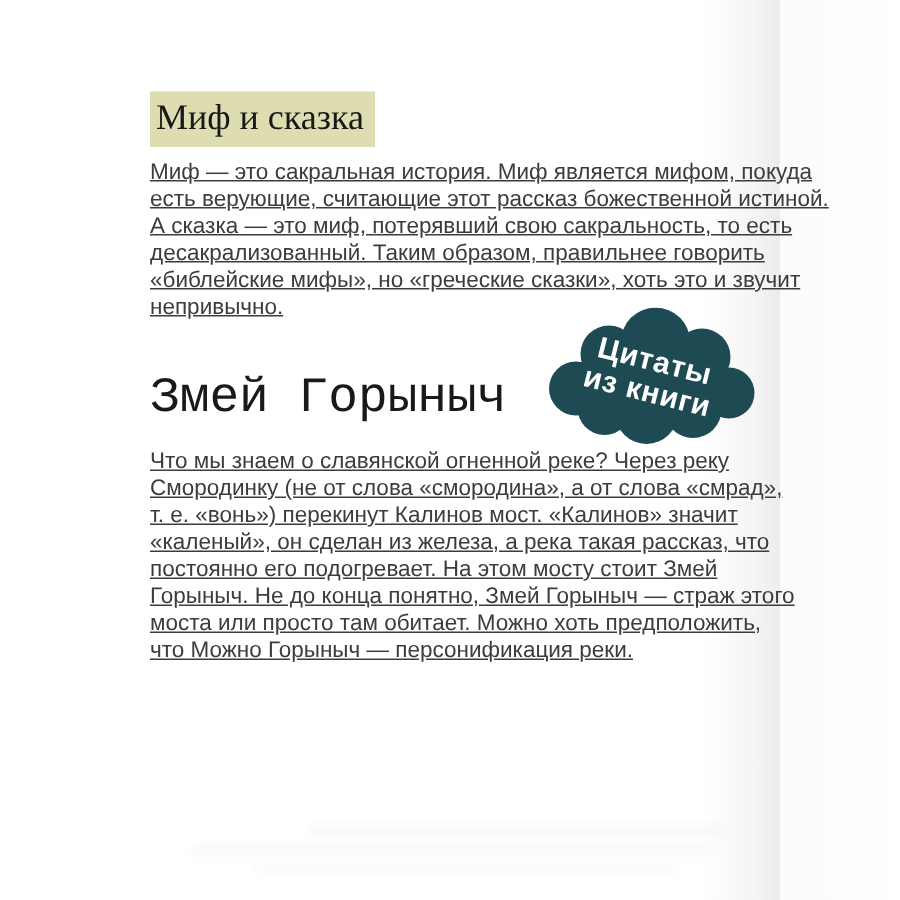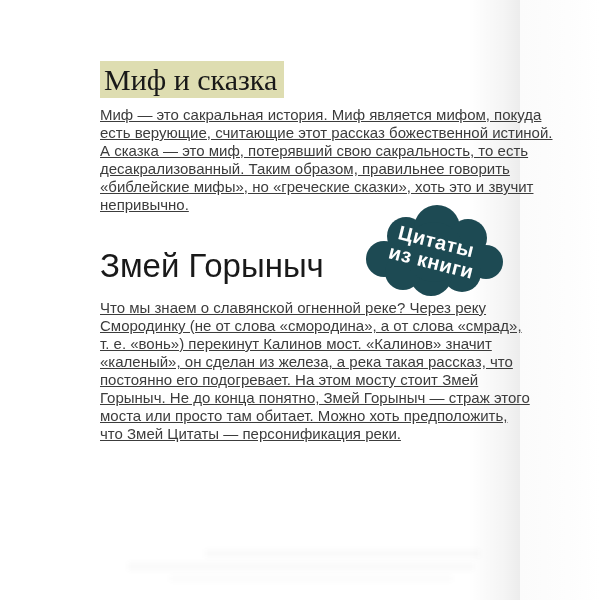--- a/index.html
+++ b/index.html
@@ -33,30 +33,30 @@
     width: 52px; height: 600px;
     background: linear-gradient(to right, rgba(0,0,0,0) 0%, rgba(0,0,0,0.045) 70%, rgba(0,0,0,0.075) 100%);
   }
   .heading-1 {
     position: absolute;
     left: 100px; top: 61px;
     display: inline-block;
     background: var(--highlight, #deddb1);
     color: var(--heading-color, #191919);
     font-family: "Liberation Serif", serif;
-    font-size: 30px;
+    font-size: 24px;
     line-height: 37px;
     padding: 0 7px 0 4px;
     white-space: nowrap;
   }
   .heading-2 {
     position: absolute;
     left: 100px; top: 246px;
     color: var(--heading-color, #191919);
-    font-family: Liberation Sans, sans-serif;
+    font-family: Liberation Mono, monospace;
     font-size: 33px;
     line-height: 40px;
     white-space: nowrap;
   }
   .body-par {
     position: absolute;
     left: 100px;
     width: 440px;
     color: var(--body-color, #3c3c3c);
     font-size: 15px;
@@ -136,21 +136,21 @@
   <div class="heading-2">Змей Горыныч</div>
 
   <div class="body-par par-2">
       <div class="line">Что мы знаем о славянской огненной реке? Через реку</div>
       <div class="line">Смородинку (не от слова «смородина», а от слова «смрад»,</div>
       <div class="line">т. е. «вонь») перекинут Калинов мост. «Калинов» значит</div>
       <div class="line">«каленый», он сделан из железа, а река такая рассказ, что</div>
       <div class="line">постоянно его подогревает. На этом мосту стоит Змей</div>
       <div class="line">Горыныч. Не до конца понятно, Змей Горыныч — страж этого</div>
       <div class="line">моста или просто там обитает. Можно хоть предположить,</div>
-      <div class="line">что Змей Цитаты — персонификация реки.</div>
+      <div class="line">что Можно Горыныч — персонификация реки.</div>
     </div>
 
   <div>
     <div class="bleed bleed-1"></div>
     <div class="bleed bleed-2"></div>
     <div class="bleed bleed-3"></div>
   </div>
 
 </div>
 

